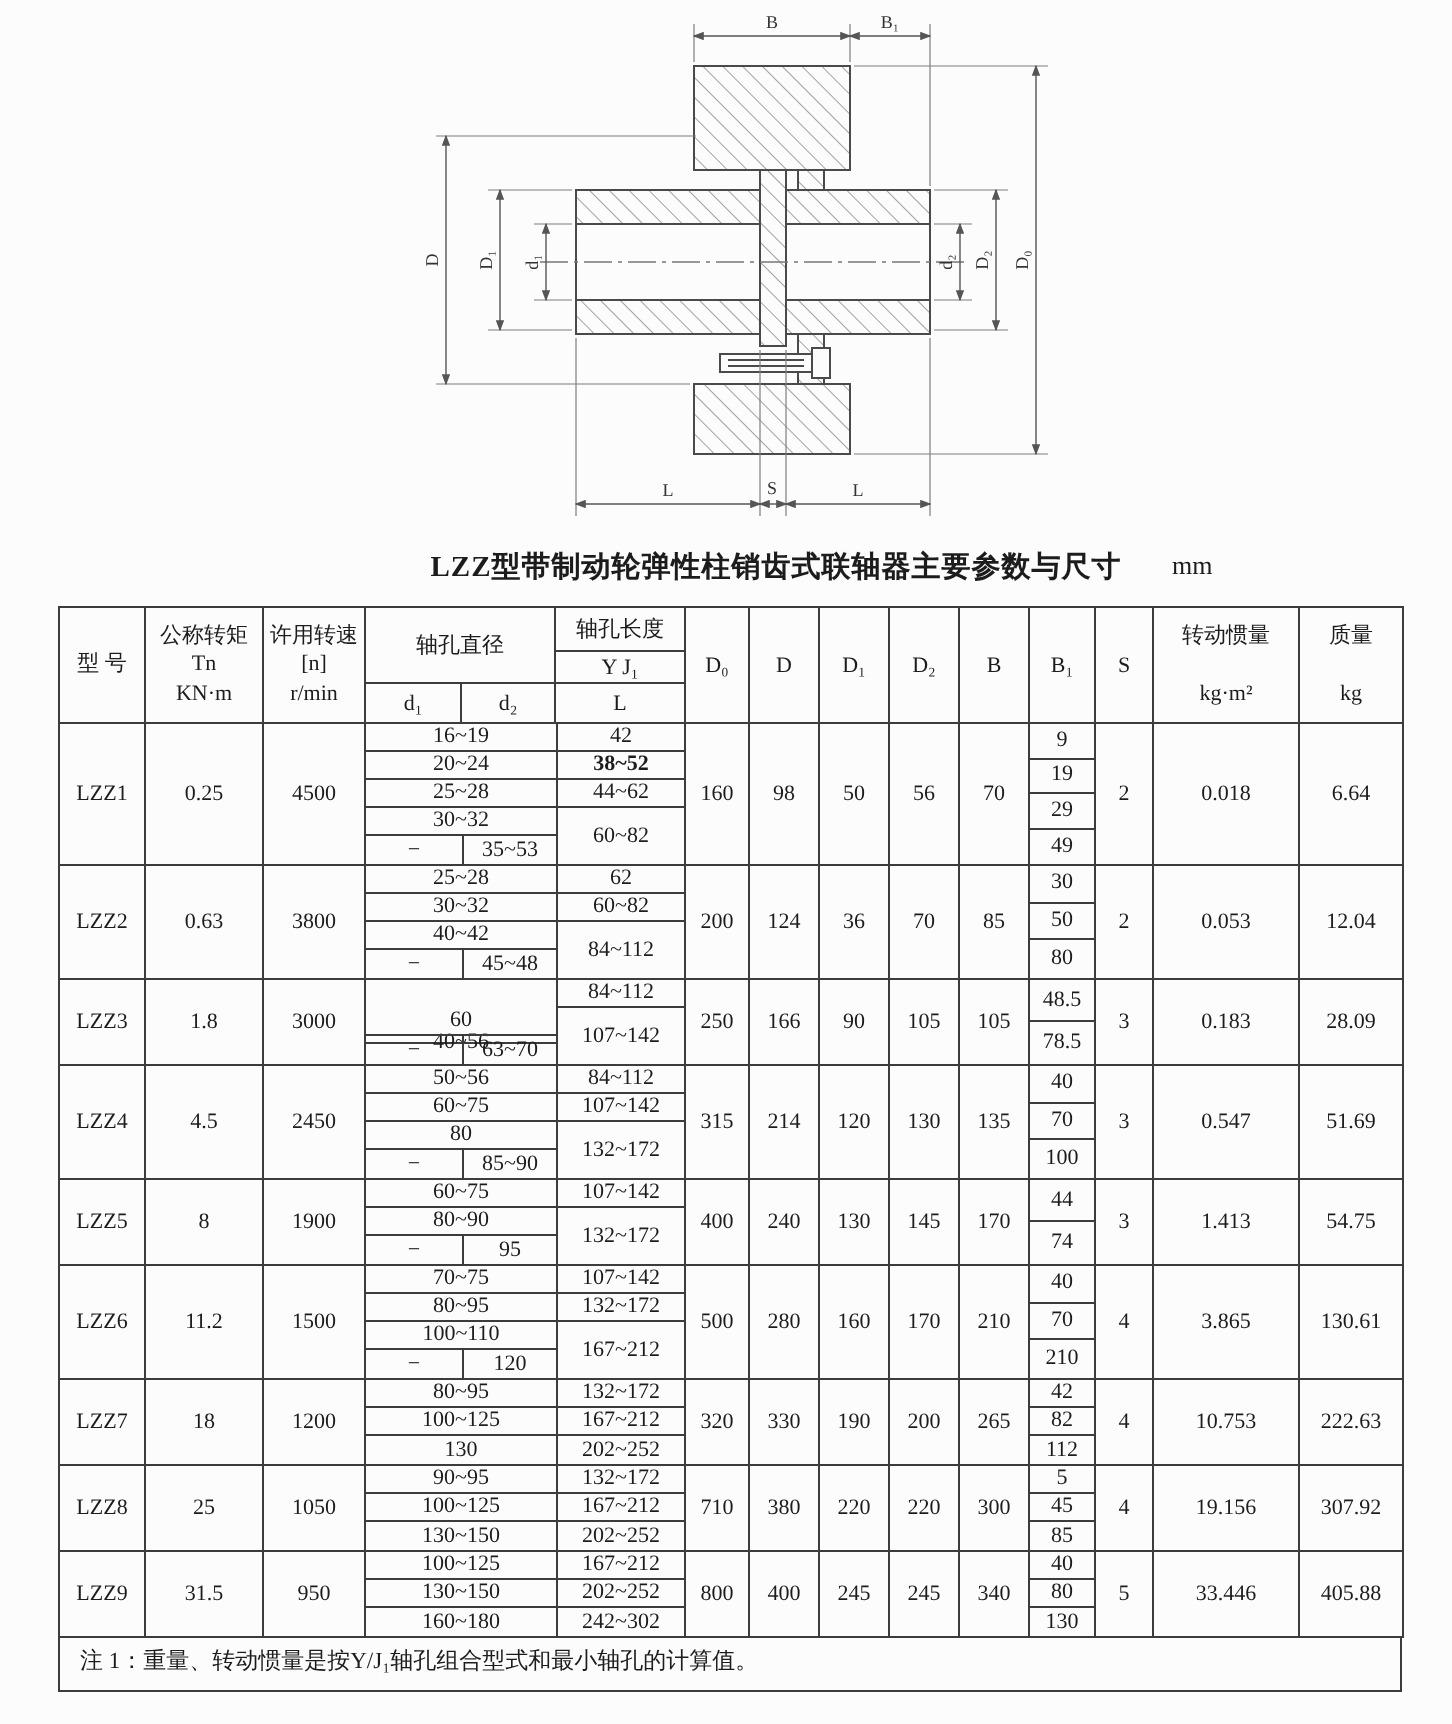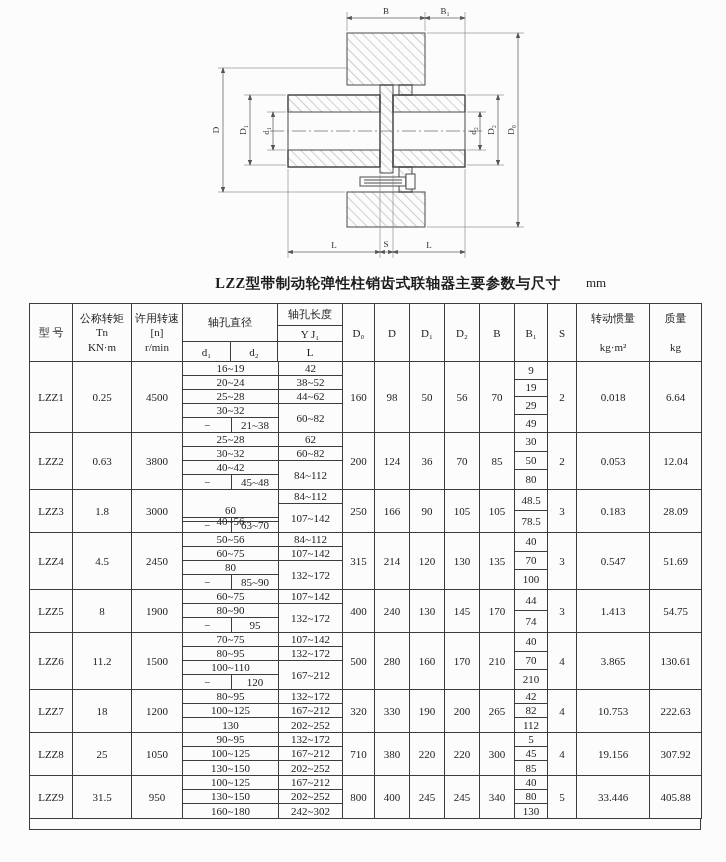--- a/index.html
+++ b/index.html
@@ -206,27 +206,27 @@
     <tbody>
         <tr class="model-row">
           <td>LZZ1</td>
           <td>0.25</td>
           <td>4500</td>
           <td class="bore-td" colspan="3">
             <div class="bore-grid">
               <div class="bc" style="grid-area: 1 / 1 / auto / 3;">16~19</div>
               <div class="bc vleft" style="grid-area: 1 / 3 / span 1;">42</div>
               <div class="bc" style="grid-area: 2 / 1 / auto / 3;">20~24</div>
-              <div class="bc vleft" style="grid-area: 2 / 3 / span 1;">38~52</div>
+              <div class="bc vleft" style="grid-area: 2 / 3 / span 1; font-weight: bold;">38~52</div>
               <div class="bc" style="grid-area: 3 / 1 / auto / 3;">25~28</div>
               <div class="bc vleft" style="grid-area: 3 / 3 / span 1;">44~62</div>
               <div class="bc" style="grid-area: 4 / 1 / auto / 3;">30~32</div>
               <div class="bc vleft last" style="grid-area: 4 / 3 / span 2;">60~82</div>
               <div class="bc last" style="grid-area: 5 / 1;">−</div>
-              <div class="bc vleft last" style="grid-area: 5 / 2;">21~38</div>
+              <div class="bc vleft last" style="grid-area: 5 / 2;">35~53</div>
             </div>
           </td>
           <td>160</td>
           <td>98</td>
           <td>50</td>
           <td>56</td>
           <td>70</td>
           <td class="b1-td">
             <div class="b1-stack">
               <div class="b1-item" style="height: 17.5px;">9</div>
@@ -480,14 +480,15 @@
             </div>
           </td>
           <td>5</td>
           <td>33.446</td>
           <td>405.88</td>
         </tr>
       </tbody>
   </table>
 
   <div class="notes">
+    <div class="note-line1">注 1：重量、转动惯量是按Y/J₁轴孔组合型式和最小轴孔的计算值。</div>
   </div>
 </div>
 
 </body></html>

